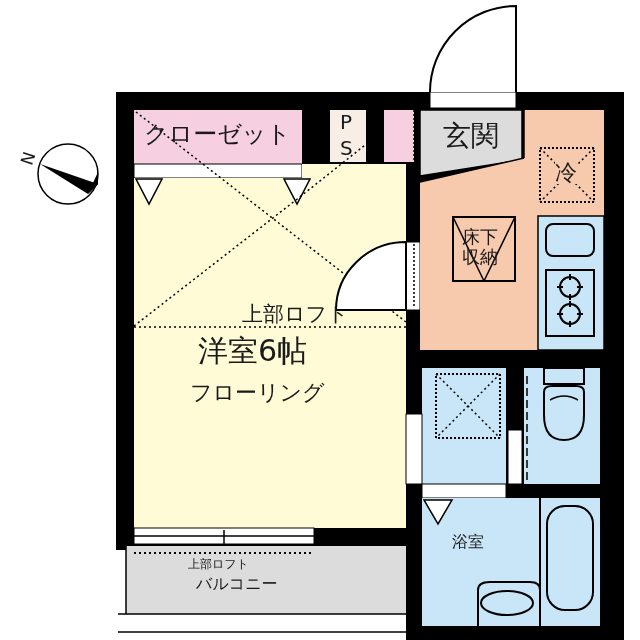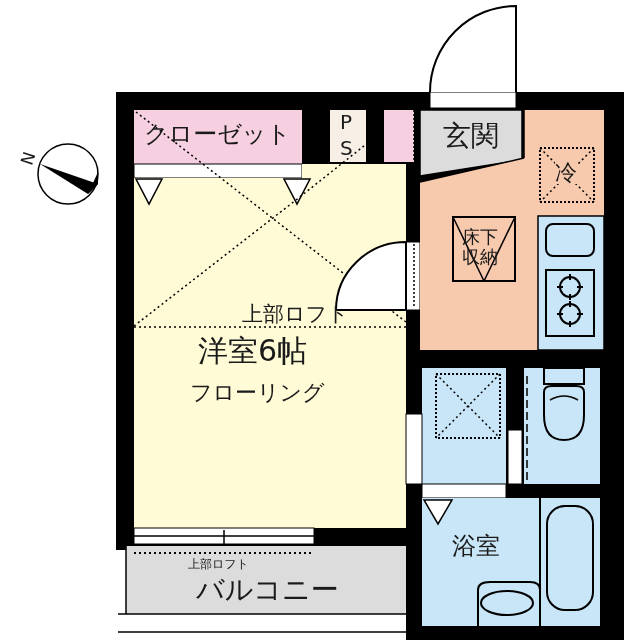--- a/index.html
+++ b/index.html
@@ -112,16 +112,16 @@
 
 <div class="lbl" style="left:555px;top:162px;font-size:22px;background:#f7c9ad;">冷</div>
 
 <div class="lbl" style="left:462px;top:228px;font-size:18px;">床下</div>
 <div class="lbl" style="left:462px;top:248px;font-size:18px;">収納</div>
 
 <div class="lbl" style="left:206px;top:304px;font-size:21px;margin-left:36px;">上部ロフト</div>
 <div class="lbl" style="left:198px;top:336px;font-size:30px;">洋室6帖</div>
 <div class="lbl" style="left:190px;top:374px;font-size:22px;margin-top:8px;">フローリング</div>
 
-<div class="lbl" style="left:452px;top:534px;font-size:24px;">浴室</div>
+<div class="lbl" style="left:452px;top:534px;font-size:16px;">浴室</div>
 
 <div class="lbl" style="left:188px;top:558px;font-size:12px;">上部ロフト</div>
-<div class="lbl" style="left:196px;top:576px;font-size:28px;text-align:center;">バルコニー</div>
+<div class="lbl" style="left:196px;top:576px;font-size:16px;text-align:center;">バルコニー</div>
 
 </body></html>

